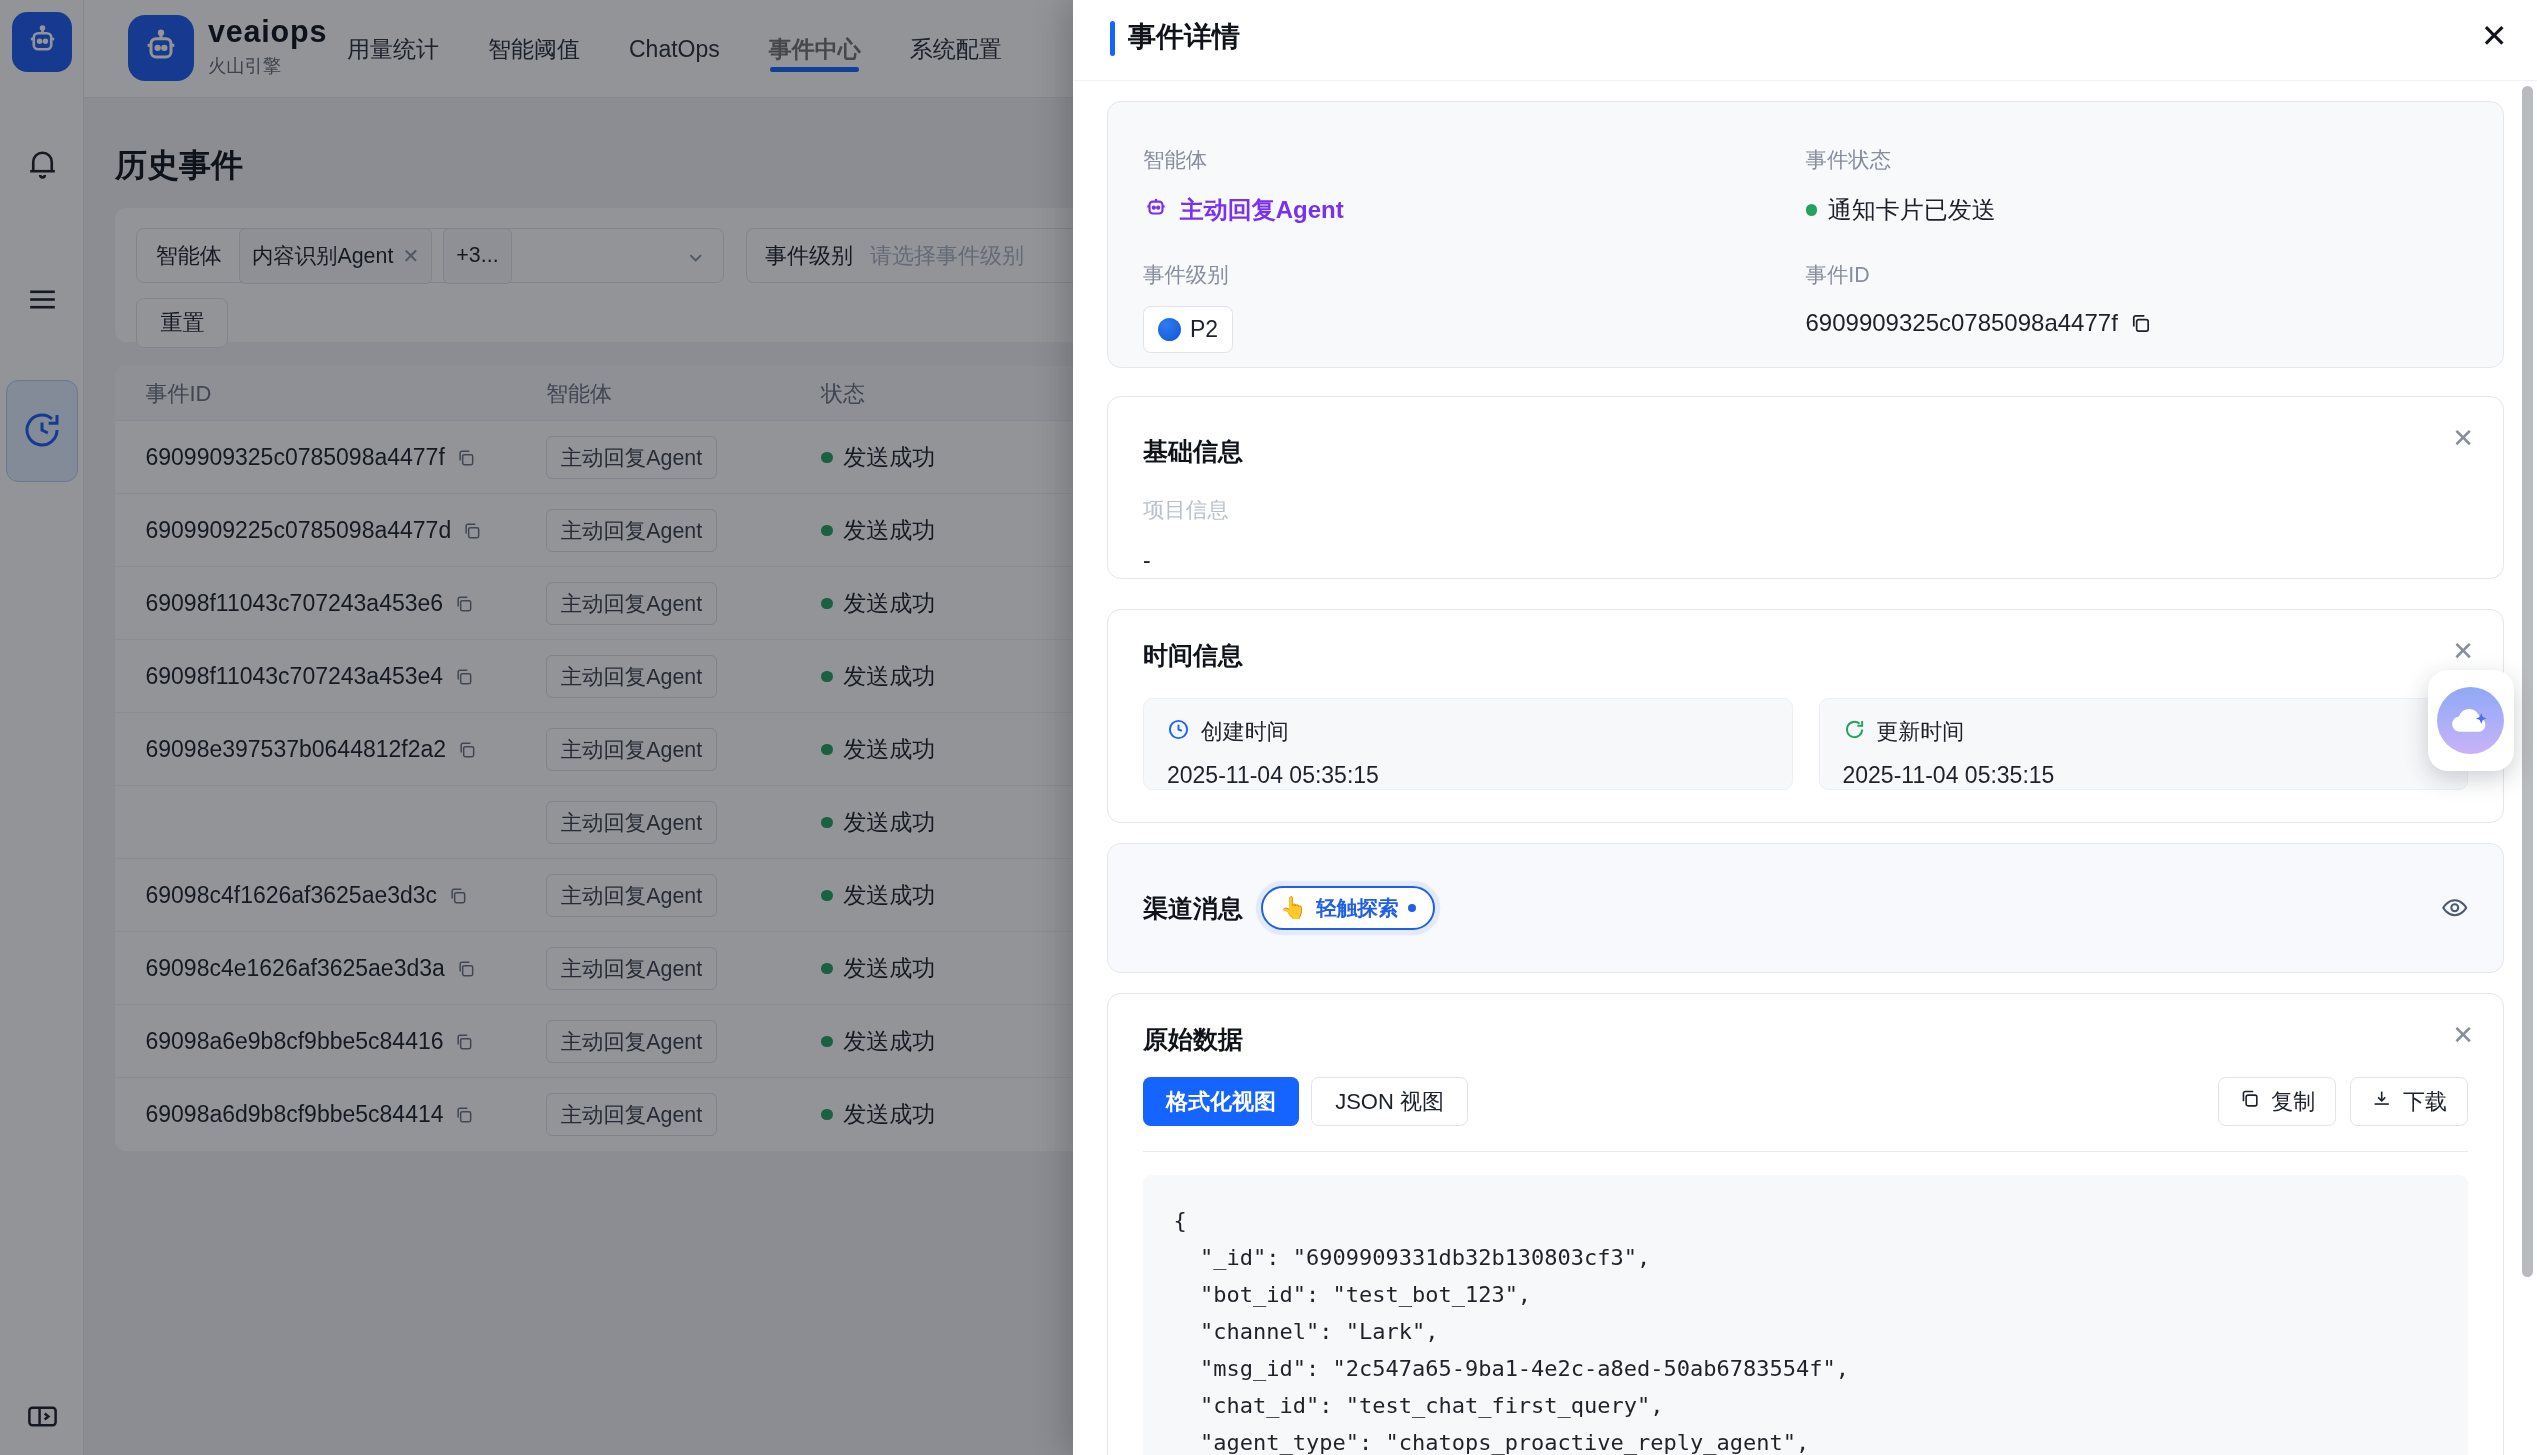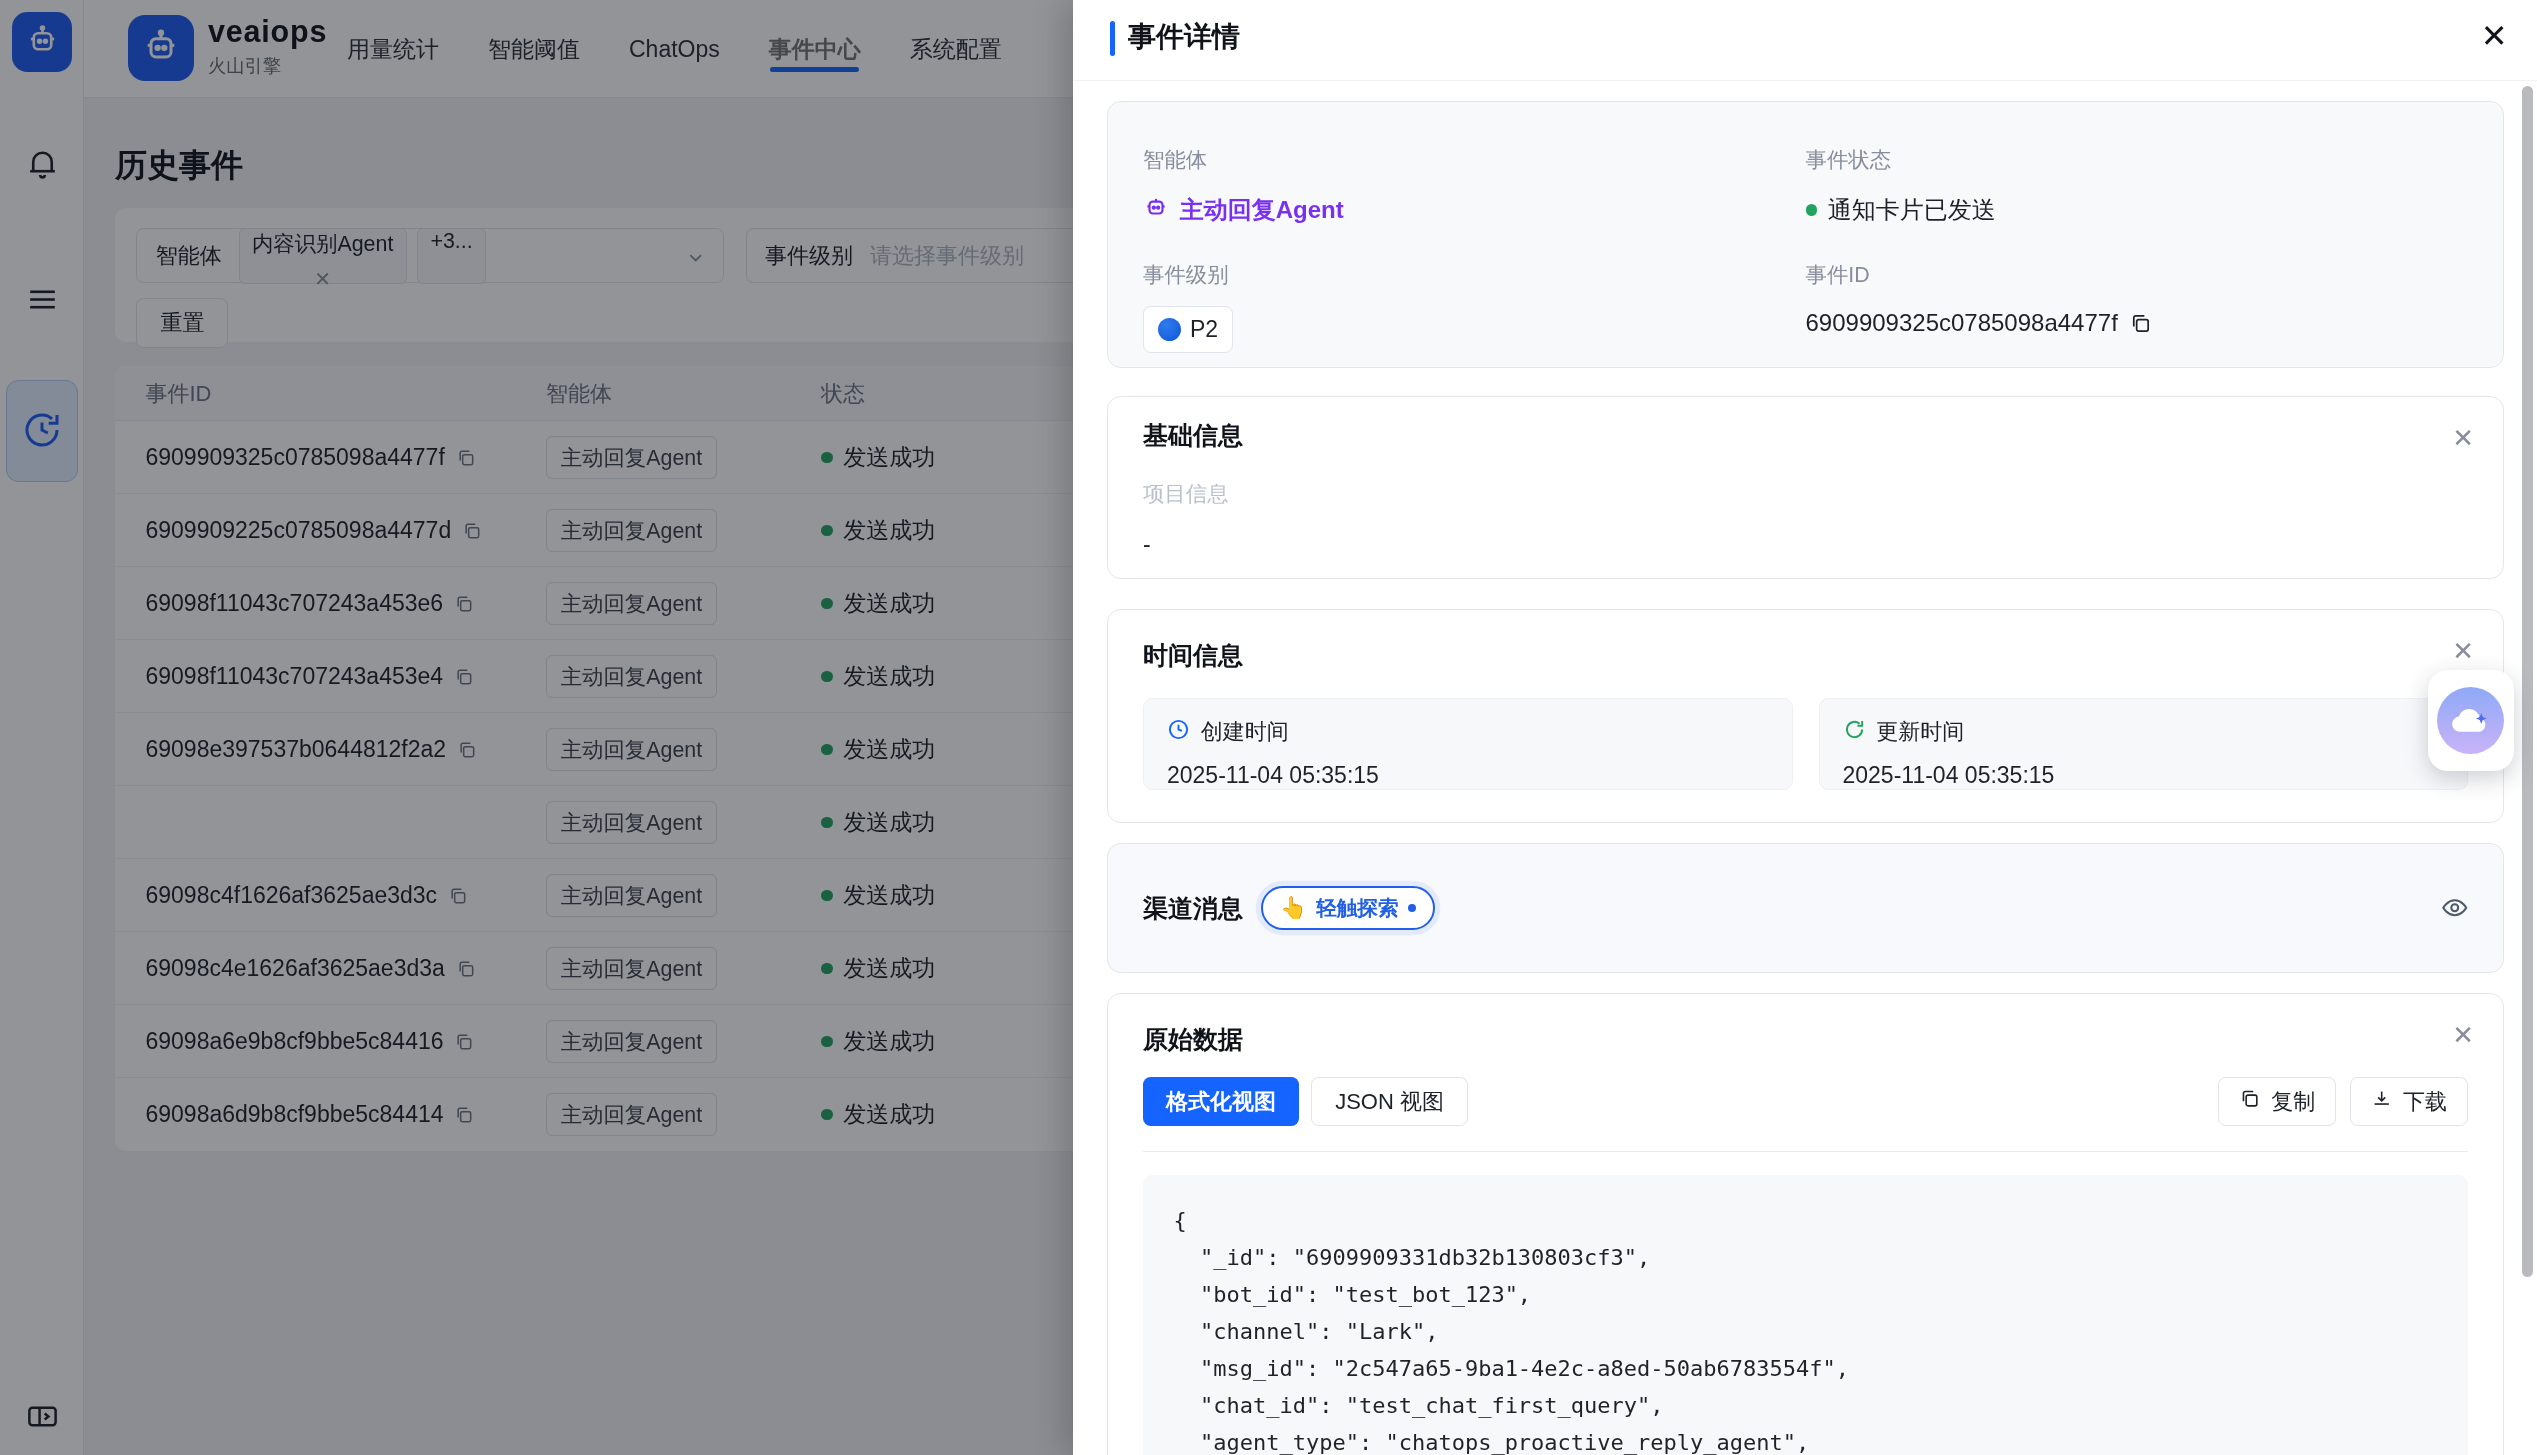--- a/index.html
+++ b/index.html
@@ -25,21 +25,21 @@
   .nav-tab.active::after { content:""; position:absolute; left:1.5px; right:1.5px; bottom:26px; height:4.6px; background:#1664ff; border-radius:2.3px; }
 
   
   .page-title { position:absolute; left:115px; top:144px; font-size:32px; font-weight:bold; color:#10131a; z-index:5; }
   .filter-card { position:absolute; left:115px; top:208px; width:1573px; height:134px; background:#fff; border-radius:10.7px; padding:20px 21.4px; z-index:5; }
   .filter-row { display:flex; gap:21.4px; }
   .select { height:55px; border:1.5px solid #dfe2e8; border-radius:7.6px; background:#fff; display:flex; align-items:center; padding:0 18.3px; position:relative; }
   .select .lbl { font-size:22px; color:#1d2129; margin-right:17px; }
   .sel-agent { width:588px; }
   .sel-level { width:794px; }
-  .tag { height:56px; border:1.5px solid #dfe2e8; background:#f7f8fa; border-radius:6.1px; display:flex; align-items:center; gap:9.2px; padding:0 12.2px; font-size:21.4px; color:#1d2129; margin-right:10.7px;flex-direction:column; }
+  .tag { height:56px; border:1.5px solid #dfe2e8; background:#f7f8fa; border-radius:6.1px; display:flex; align-items:center; gap:9.2px; padding:0 12.2px; font-size:21.4px; color:#1d2129; margin-right:10.7px; }
   .tag .x { color:#86909c; font-size:20px; cursor:pointer; }
   .placeholder { font-size:22px; color:#aeb4c0; }
   .chev { position:absolute; right:17px; top:18.3px; color:#86909c; }
   .btn-reset { margin-top:15.3px; width:92px; height:50px; border:1.5px solid #dfe2e8; border-radius:7.6px; background:#fff; font-size:22px; color:#1d2129; display:flex; align-items:center; justify-content:center; cursor:pointer; }
 
   .table-card { position:absolute; left:115px; top:366px; width:1573px; background:#fff; border-radius:10.7px; z-index:5; overflow:hidden; }
   .thead { height:55px; background:#f7f8fa; border-bottom:1.5px solid #eceef2; position:relative; }
   .th { position:absolute; top:0; height:55px; display:flex; align-items:center; font-size:22px; color:#6b7280; }
   .trow { height:73px; border-bottom:1.5px solid #f0f1f3; position:relative; cursor:pointer; }
   .td { position:absolute; top:0; height:73px; display:flex; align-items:center; font-size:23px; color:#1d2129; gap:10.7px; }
@@ -63,21 +63,21 @@
   .card-title { font-size:25px; font-weight:bold; color:#10131a; }
   .card-x { position:absolute; right:29px; top:26px; font-size:26px; color:#868d9d; cursor:pointer; }
 
   .sum-card { height:267px; background:#f8f9fb; padding:43px 35px 0 35px; display:grid; grid-template-columns:1fr 1fr; grid-template-rows:115px auto; }
   .f-label { font-size:21.4px; color:#868d9d; }
   .f-value { margin-top:20px; font-size:24px; color:#1d2129; display:flex; align-items:center; gap:10.7px; }
   .agent-link { color:#7a30f0; font-weight:bold; font-size:24px; display:flex; align-items:center; gap:10.7px; cursor:pointer; }
   .p2-chip { margin-top:17px; width:90px; height:47px; background:#fff; border:1.5px solid #e0e3e9; border-radius:7.6px; display:flex; align-items:center; justify-content:center; gap:9.2px; font-size:23px; color:#1d2129; }
   .p2-dot { width:23px; height:23px; border-radius:50%; background:radial-gradient(circle at 35% 30%, #2f7bf0, #0e56d6); }
 
-  .basic-card { margin-top:27.5px; height:183px; padding:22px 35px; }
+  .basic-card { margin-top:27.5px; height:183px; padding:38px 35px; }
   .proj-label { margin-top:27.5px; font-size:21.4px; color:#b9c0cc; }
   .proj-value { margin-top:23px; font-size:23px; color:#1d2129; }
 
   .time-card { margin-top:30.5px; height:214px; padding:29px 35px; }
   .time-grid { margin-top:26px; display:flex; gap:26px; }
   .time-box { flex:1; height:92px; background:#f7f8fa; border:1.5px solid #eef0f3; border-radius:9.2px; padding:18.3px 23px; }
   .time-lab { display:flex; align-items:center; gap:10.7px; font-size:22px; color:#1d2129; }
   .time-val { margin-top:15px; font-size:23px; color:#1d2129; }
 
   .channel-card { margin-top:20px; height:130px; background:#f7f9fc; padding:0 35px; display:flex; align-items:center; }

